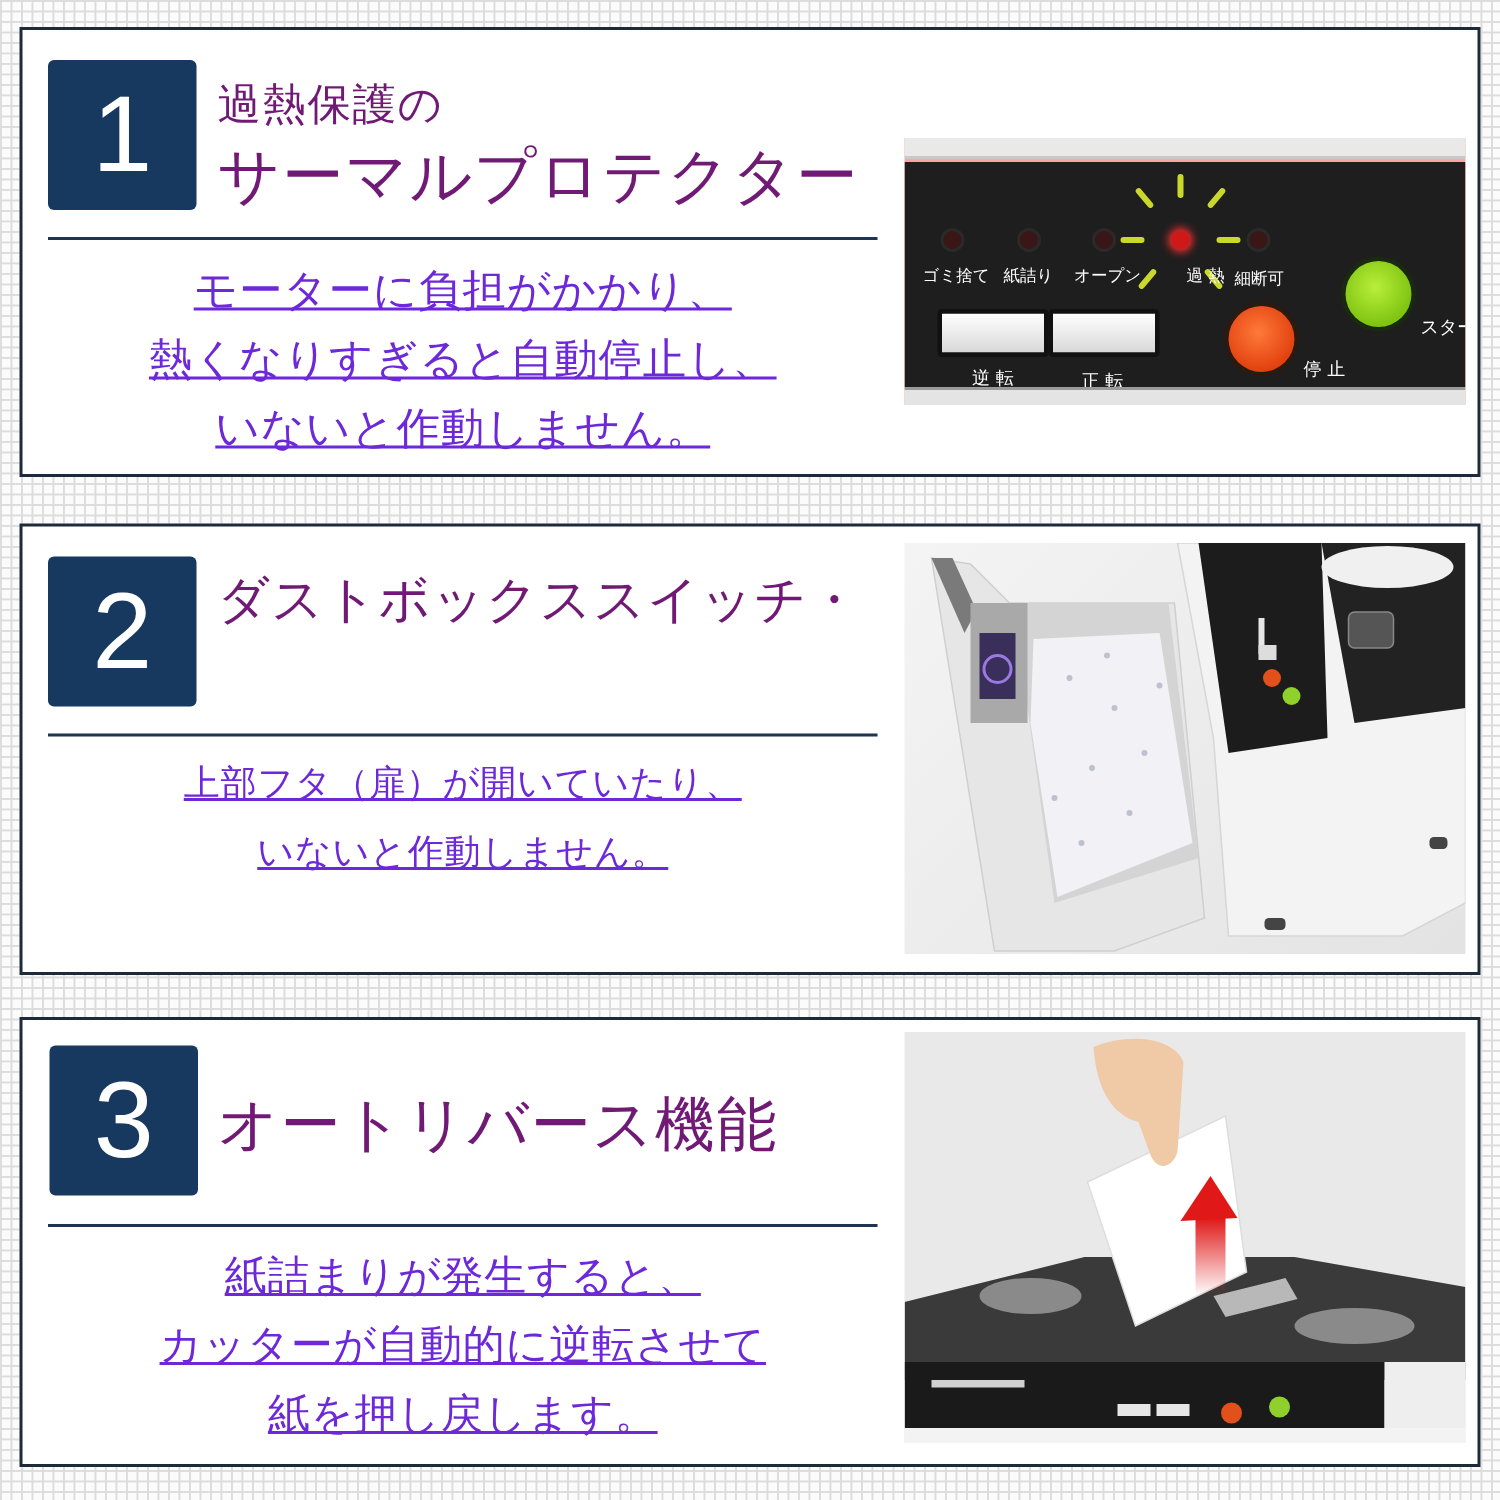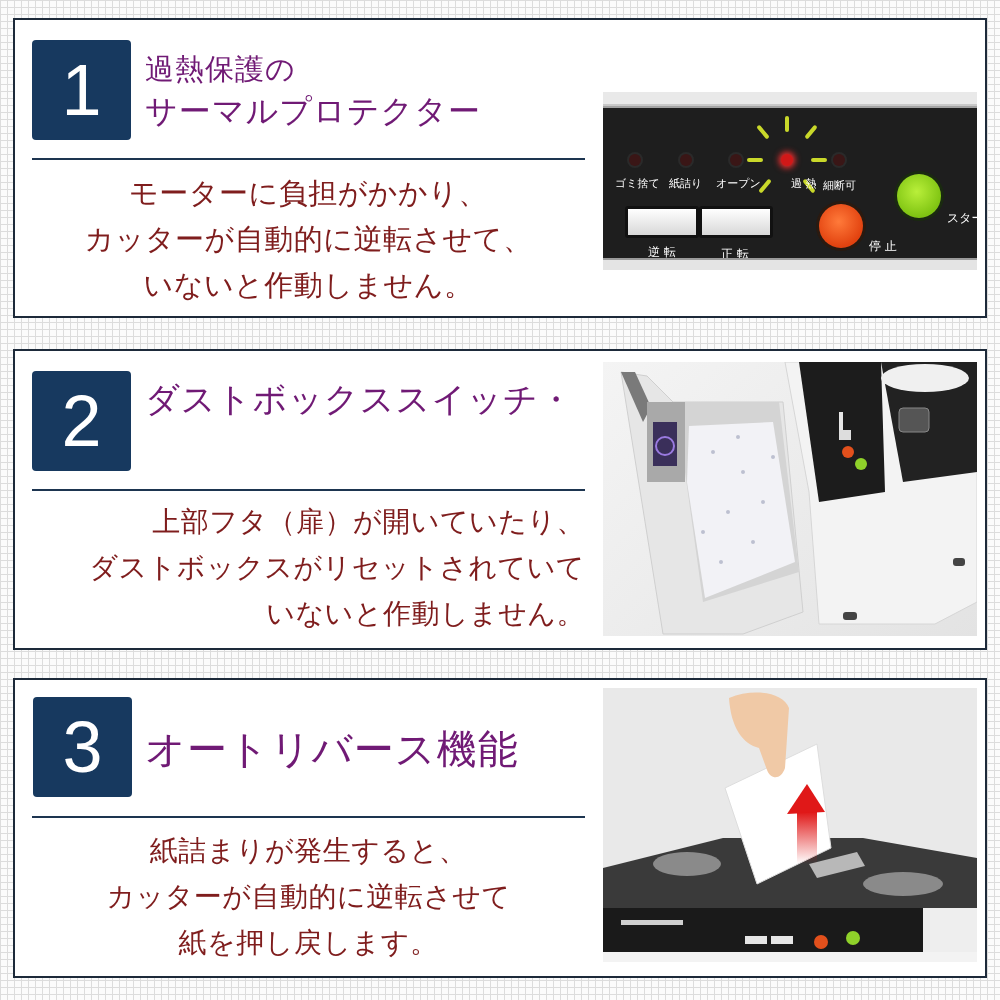--- a/index.html
+++ b/index.html
@@ -49,58 +49,59 @@
     left: 17px;
     width: 553px;
     height: 2px;
     background: #1d3550;
   }
   .desc {
     position: absolute;
     left: 17px;
     width: 553px;
     text-align: center;
-    color: #7f1d1d;
+    color: #6d28d9;
     font-size: 29px;
     line-height: 46px;
     letter-spacing: 0.5px;
+    text-decoration: underline;
   }
   .photo {
     position: absolute;
     overflow: hidden;
   }
 
   
   #panel-1 .num-badge { top: 20px; }
   #p1-title-l1 { top: 30px; font-size: 29px; }
-  #p1-title-l2 { top: 70px; font-size: 32px; }
+  #p1-title-l2 { top: 70px; font-size: 41px; }
   #panel-1 .divider { top: 138px; }
   #panel-1 .desc { top: 150px; }
   #photo-1 {
     left: 588px; top: 72px; width: 374px; height: 178px;
-    background: #a3a3a3;
+    background: #fca5a5;
   }
   .cp-top { position:absolute; left:0; top:0; width:100%; height:14px; background:#e9e9e9; border-bottom:2px solid #c9c9c9; }
   .cp-body { position:absolute; left:0; top:16px; width:100%; height:150px; background:#1e1e1e; }
   .cp-bottom { position:absolute; left:0; bottom:0; width:100%; height:12px; background:#e4e4e4; border-top:2px solid #9a9a9a; }
   .led { position:absolute; width:12px; height:12px; border-radius:50%; background:#3a1616; box-shadow: 0 0 0 2px #2a2a2a; }
   .led.on { background:#d11818; box-shadow: 0 0 6px 2px #ff3030; }
   .cp-label { position:absolute; color:#ffffff; font-size:11px; white-space:nowrap; }
   .ray { position:absolute; width:4px; height:16px; background:#c9d82a; border-radius:2px; }
   .rocker { position:absolute; width:74px; height:32px; background:linear-gradient(#ffffff,#d8d8d8); border:3px solid #111; border-radius:3px; }
   .big-btn { position:absolute; width:44px; height:44px; border-radius:50%; }
   .btn-stop { background: radial-gradient(circle at 45% 40%, #ff7a3a, #e2420f 70%); box-shadow:0 0 0 3px #2a1a10; }
   .btn-start { background: radial-gradient(circle at 45% 40%, #b9ef3a, #7fc412 70%); box-shadow:0 0 0 3px #1a2a10; }
 
   
   #panel-2 .num-badge { top: 20px; }
   #p2-title-l1 { top: 26px; font-size: 34px; text-align: center; }
   #p2-title-l2 { top: 72px; font-size: 34px; }
   #panel-2 .divider { top: 138px; }
-  #panel-2 .desc { top: 148px; font-size: 28px; text-align: right; }
+  #panel-2 .desc { top: 148px; font-size: 24px; }
   #photo-2 {
     left: 588px; top: 11px; width: 374px; height: 274px;
     background: linear-gradient(135deg, #f4f4f4, #e3e3e3);
   }
 
   
   #panel-3 .num-badge { top: 17px; left: 18px; }
   #p3-title-l1 { top: 42px; font-size: 40px; }
   #panel-3 .divider { top: 136px; }
   #panel-3 .desc { top: 148px; font-size: 28px; }
@@ -112,21 +113,21 @@
 </head>
 <body>
 
 <section class="panel" id="panel-1">
   <div class="num-badge">1</div>
   <div class="title" id="p1-title-l1">過熱保護の</div>
   <div class="title" id="p1-title-l2">サーマルプロテクター</div>
   <div class="divider"></div>
   <div class="desc">
     <div>モーターに負担がかかり、</div>
-    <div>カッターが自動的に逆転させて、</div>
+    <div>熱くなりすぎると自動停止し、</div>
     <div>いないと作動しません。</div>
   </div>
 
   <div class="photo" id="photo-1">
     <div class="cp-top"></div>
     <div class="cp-body">
 
       <span class="led" style="left:26px;top:46px"></span>
       <span class="led" style="left:77px;top:46px"></span>
       <span class="led" style="left:127px;top:46px"></span>
@@ -160,21 +161,20 @@
     <div class="cp-bottom"></div>
   </div>
 </section>
 
 <section class="panel" id="panel-2">
   <div class="num-badge">2</div>
   <div class="title" id="p2-title-l1">ダストボックススイッチ・</div>
   <div class="divider"></div>
   <div class="desc">
     <div>上部フタ（扉）が開いていたり、</div>
-    <div>ダストボックスがリセットされていて</div>
     <div>いないと作動しません。</div>
   </div>
 
   <div class="photo" id="photo-2">
     <svg width="374" height="274" viewBox="0 0 374 274">
 
       <polygon points="18,10 44,14 70,40 180,40 200,250 140,272 60,272" fill="#e6e6e6" stroke="#cfcfcf"></polygon>
 
       <polygon points="18,10 32,10 48,45 40,60" fill="#7a7a7a"></polygon>
 

